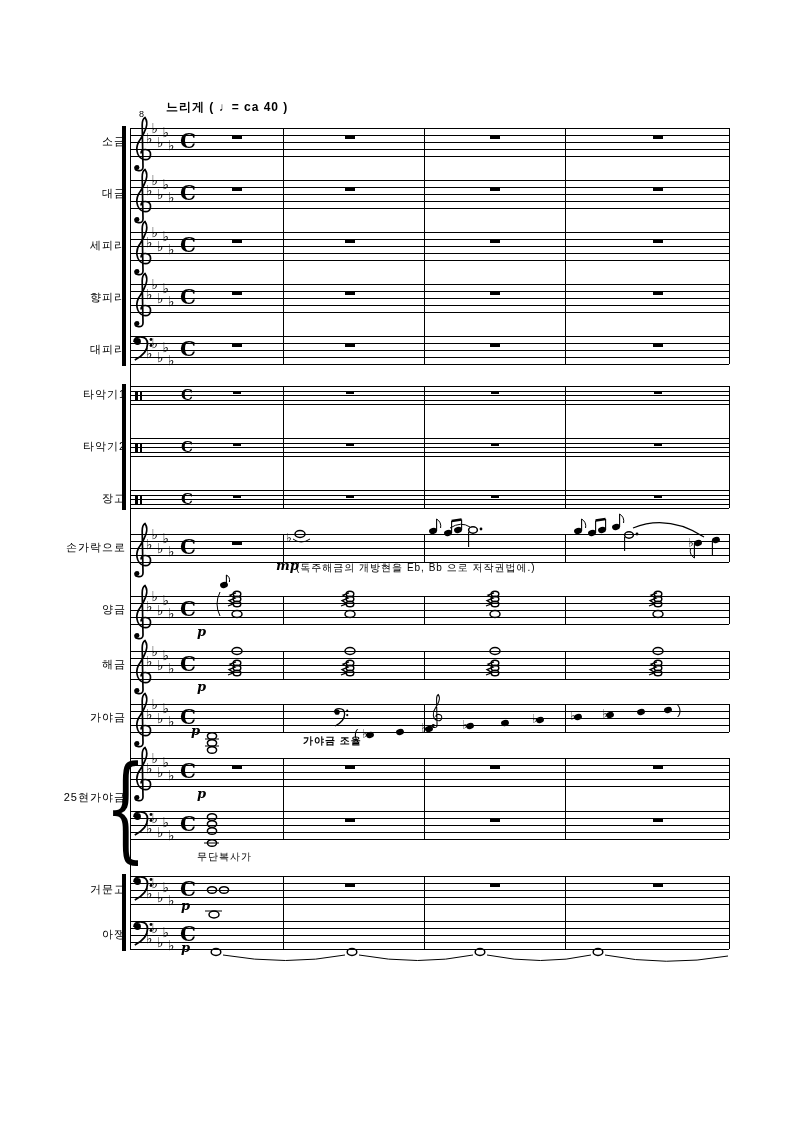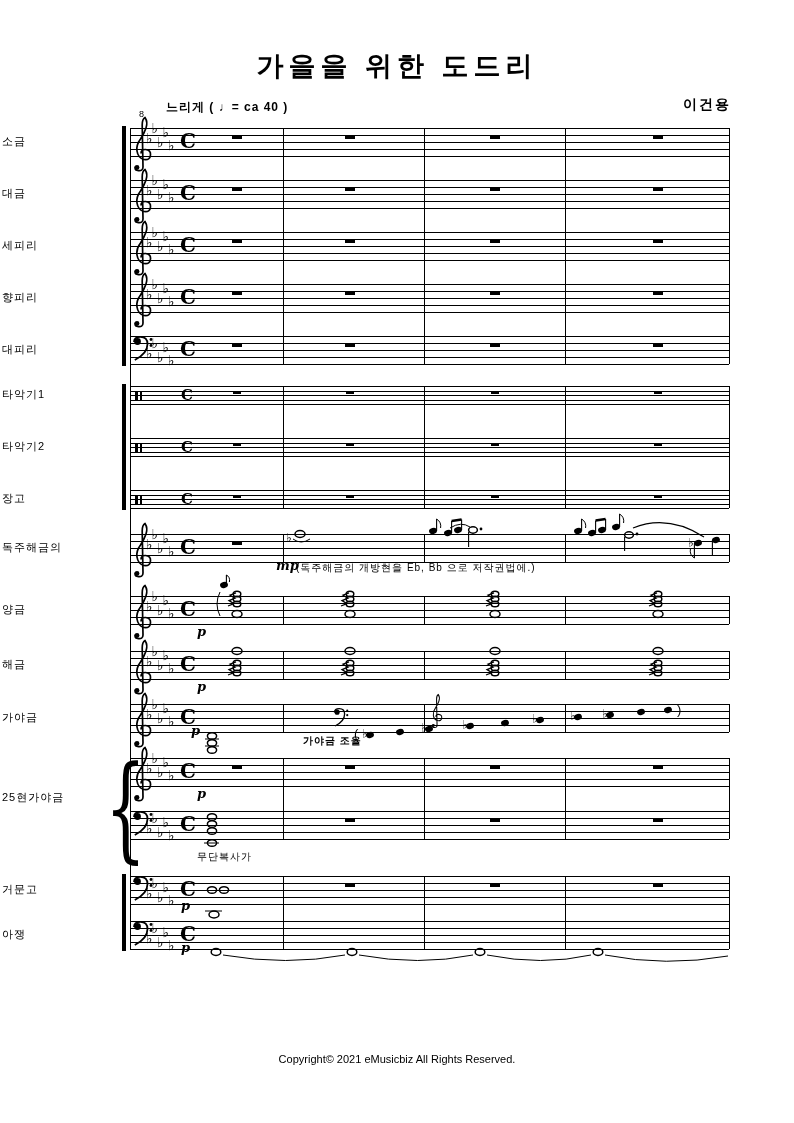--- a/index.html
+++ b/index.html
@@ -2,48 +2,46 @@
 <html><head>
 <meta charset="utf-8">
 <style>
   html,body{margin:0;padding:0;background:#888;}
   .page{position:relative;width:794px;height:1123px;background:#fff;margin:0 auto;
         font-family:"Liberation Sans","DejaVu Sans",sans-serif;color:#000;overflow:hidden;}
   .abs{position:absolute;}
   .title{top:48px;left:0;width:100%;text-align:center;font-size:27px;font-weight:bold;letter-spacing:5px;}
   .tempo{top:99px;left:166px;font-size:12px;font-weight:bold;letter-spacing:1px;}
   .composer{top:96px;left:0;width:731px;text-align:right;font-size:14px;font-weight:bold;letter-spacing:2px;}
-  .lbl{width:118px;left:2px;padding-right:4px;font-size:11px;line-height:13px;letter-spacing:1px;white-space:nowrap;}
+  .lbl{width:118px;left:8px;text-align:right;padding-right:4px;font-size:11px;line-height:13px;letter-spacing:1px;white-space:nowrap;}
   .dyn{font-family:"DejaVu Serif","Liberation Serif",serif;font-style:italic;font-weight:bold;font-size:13px;line-height:13px;}
   .ann{font-size:10px;line-height:12px;letter-spacing:1px;white-space:nowrap;}
   .annb{font-weight:bold;}
   .footer{left:0;width:100%;text-align:center;font-size:11px;line-height:14px;}
   .oct{font-size:9px;line-height:9px;}
   .brace{font-family:"DejaVu Serif","Liberation Serif",serif;font-size:104px;line-height:104px;
          transform:scale(0.62,1.1);transform-origin:left top;}
   .sline{background:#000;}
   .tsig{font-family:"DejaVu Serif","Liberation Serif",serif;font-weight:bold;}
 </style>
 </head>
 <body>
 
 <div class="page">
-  <div class="abs title">가을을 위한 도드리</div>
   <div class="abs tempo">느리게 ( ♩= ca 40 )</div>
-  <div class="abs composer">이건용</div>
 
   <div class="abs lbl" style="top:135px">소금</div>
   <div class="abs lbl" style="top:187px">대금</div>
   <div class="abs lbl" style="top:239px">세피리</div>
   <div class="abs lbl" style="top:291px">향피리</div>
   <div class="abs lbl" style="top:343px">대피리</div>
   <div class="abs lbl" style="top:388px">타악기1</div>
   <div class="abs lbl" style="top:440px">타악기2</div>
   <div class="abs lbl" style="top:492px">장고</div>
-  <div class="abs lbl" style="top:541px">독주해금의</div>
+  <div class="abs lbl" style="top:541px">손가락으로</div>
   <div class="abs lbl" style="top:603px">양금</div>
   <div class="abs lbl" style="top:658px">해금</div>
   <div class="abs lbl" style="top:711px">가야금</div>
   <div class="abs lbl" style="top:791px">25현가야금</div>
   <div class="abs lbl" style="top:883px">거문고</div>
   <div class="abs lbl" style="top:928px">아쟁</div>
 
   <span class="abs oct" style="left:139px;top:110px">8</span>
   <span class="abs brace" style="left:105px;top:750px">{</span>
 
@@ -503,14 +501,13 @@
         <ellipse cx="352" cy="952" rx="4.8" ry="3.4" fill="none" stroke="#000" stroke-width="1.5"></ellipse>
         <ellipse cx="480" cy="952" rx="4.8" ry="3.4" fill="none" stroke="#000" stroke-width="1.5"></ellipse>
         <ellipse cx="598" cy="952" rx="4.8" ry="3.4" fill="none" stroke="#000" stroke-width="1.5"></ellipse>
         <path d="M223 955 Q287 966 345 955" fill="none" stroke="#000" stroke-width="1"></path>
         <path d="M359 955 Q419 966 473 955" fill="none" stroke="#000" stroke-width="1"></path>
         <path d="M487 955 Q542 966 591 955" fill="none" stroke="#000" stroke-width="1"></path>
         <path d="M605 955 Q666 967 728 956" fill="none" stroke="#000" stroke-width="1"></path>
       </svg>
     </div>
 
-  <div class="abs footer" style="top:1052px">Copyright© 2021 eMusicbiz All Rights Reserved.</div>
 </div>
 
 </body></html>

